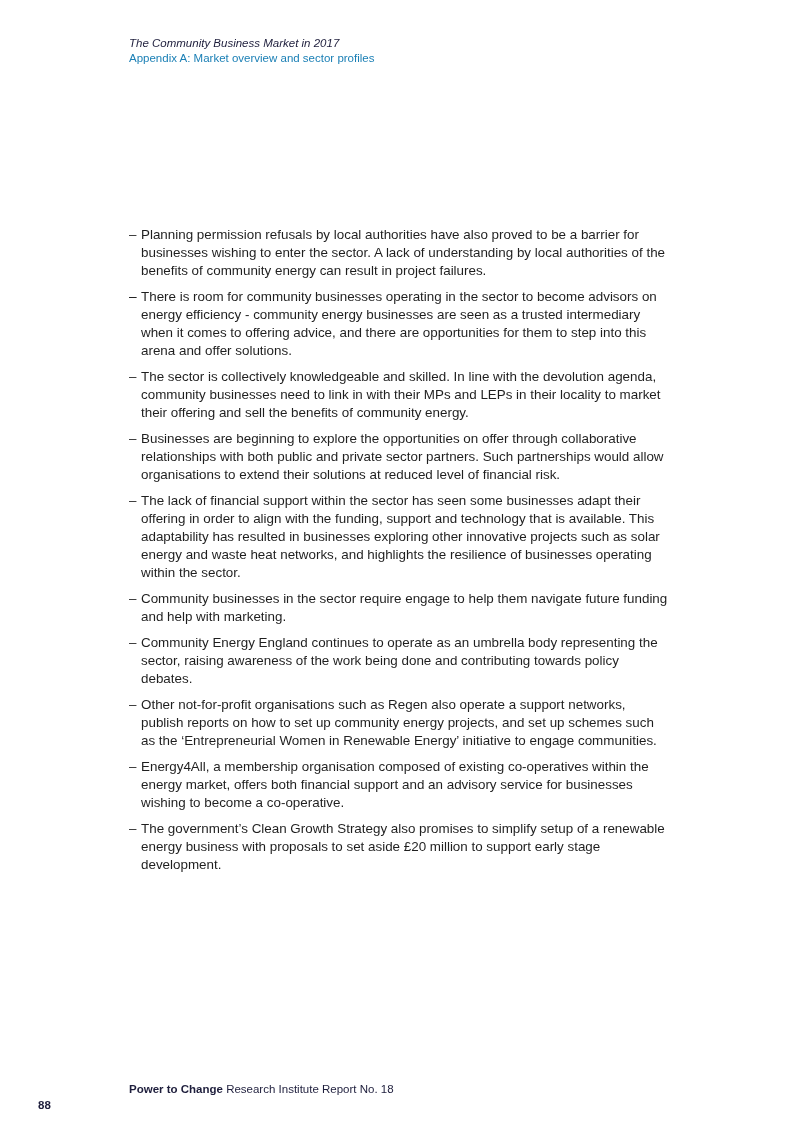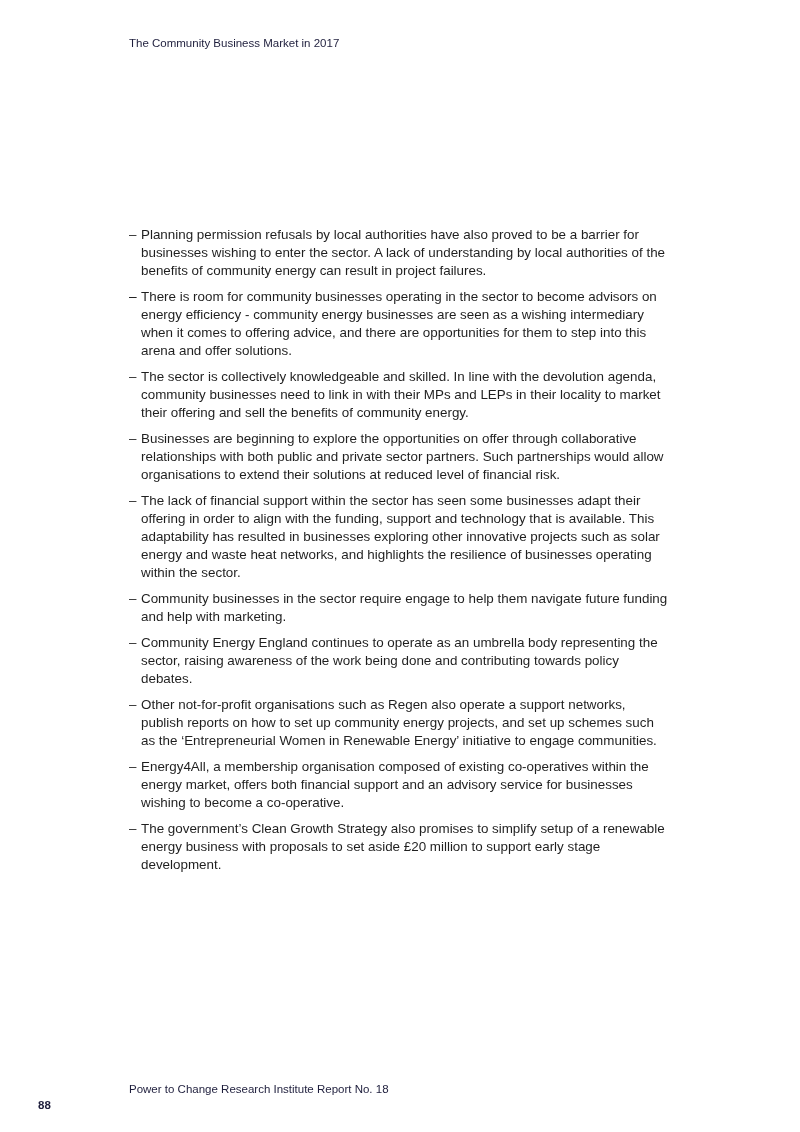--- a/index.html
+++ b/index.html
@@ -1,41 +1,42 @@
 <!DOCTYPE html>
 <html><head>
   <meta charset="utf-8">
   <style>
     html, body { margin: 0; padding: 0; background: #ffffff; }
     body { width: 800px; height: 1132px; position: relative; overflow: hidden;
            font-family: "Liberation Sans", "DejaVu Sans", sans-serif; color: #1f1f1f; }
     .header { position: absolute; left: 129px; top: 36px; }
-    .header .doc-title { font-size: 11.5px; color: #1e1e3c; line-height: 15px; }
+    .header .doc-title { font-size: 11.5px; color: #1e1e3c; line-height: 15px; font-style: italic; }
     .header .section-title { font-size: 11.5px; color: #1a7fb5; line-height: 15px; }
     .content { position: absolute; left: 129px; top: 226px; width: 540px; }
     .bullet { position: relative; padding-left: 12px; font-size: 13.4px; line-height: 18px; margin-bottom: 8px; color: #1f1f1f; }
     .bullet .dash { position: absolute; left: 0; top: 0; }
     .heading { font-size: 13.4px; font-weight: bold; color: #1b1f4a; line-height: 18px; margin-top: 18px; margin-bottom: 2px; }
     .footer { position: absolute; top: 1082px; left: 38px; font-size: 11.5px; line-height: 15px; }
     .footer .page-num { position: absolute; left: 0; top: 16px; font-weight: bold; color: #1e1e3c; }
     .footer .report { position: absolute; left: 91px; top: 0; white-space: nowrap; color: #1e1e3c; }
-    .footer .org { font-weight: normal; color: #1e1e3c; }
+    .footer .org { font-weight: bold; color: #1e1e3c; }
   </style>
 </head>
 <body>
 
 <div class="header">
   <div class="doc-title">The Community Business Market in 2017</div>
+  <div class="section-title">Appendix A: Market overview and sector profiles</div>
 </div>
 
 <div class="content">
   <div class="bullet"><span class="dash">–</span><span>Planning permission refusals by local authorities have also proved to be a barrier for businesses wishing to enter the sector. A lack of understanding by local authorities of the benefits of community energy can result in project failures.</span></div>
 
   <div class="bullet"><span class="dash">–</span></div>
-  <div class="bullet"><span class="dash">–</span><span>There is room for community businesses operating in the sector to become advisors on energy efficiency - community energy businesses are seen as a wishing intermediary when it comes to offering advice, and there are opportunities for them to step into this arena and offer solutions.</span></div>
+  <div class="bullet"><span class="dash">–</span><span>There is room for community businesses operating in the sector to become advisors on energy efficiency - community energy businesses are seen as a trusted intermediary when it comes to offering advice, and there are opportunities for them to step into this arena and offer solutions.</span></div>
   <div class="bullet"><span class="dash">–</span><span>The sector is collectively knowledgeable and skilled. In line with the devolution agenda, community businesses need to link in with their MPs and LEPs in their locality to market their offering and sell the benefits of community energy.</span></div>
   <div class="bullet"><span class="dash">–</span><span>Businesses are beginning to explore the opportunities on offer through collaborative relationships with both public and private sector partners. Such partnerships would allow organisations to extend their solutions at reduced level of financial risk.</span></div>
   <div class="bullet"><span class="dash">–</span><span>The lack of financial support within the sector has seen some businesses adapt their offering in order to align with the funding, support and technology that is available. This adaptability has resulted in businesses exploring other innovative projects such as solar energy and waste heat networks, and highlights the resilience of businesses operating within the sector.</span></div>
 
   <div class="bullet"><span class="dash">–</span><span>Community businesses in the sector require engage to help them navigate future funding and help with marketing.</span></div>
   <div class="bullet"><span class="dash">–</span><span>Community Energy England continues to operate as an umbrella body representing the sector, raising awareness of the work being done and contributing towards policy debates.</span></div>
   <div class="bullet"><span class="dash">–</span><span>Other not-for-profit organisations such as Regen also operate a support networks, publish reports on how to set up community energy projects, and set up schemes such as the ‘Entrepreneurial Women in Renewable Energy’ initiative to engage communities.</span></div>
   <div class="bullet"><span class="dash">–</span><span>Energy4All, a membership organisation composed of existing co-operatives within the energy market, offers both financial support and an advisory service for businesses wishing to become a co-operative.</span></div>
   <div class="bullet"><span class="dash">–</span><span>The government’s Clean Growth Strategy also promises to simplify setup of a renewable energy business with proposals to set aside £20 million to support early stage development.</span></div>
 </div>

